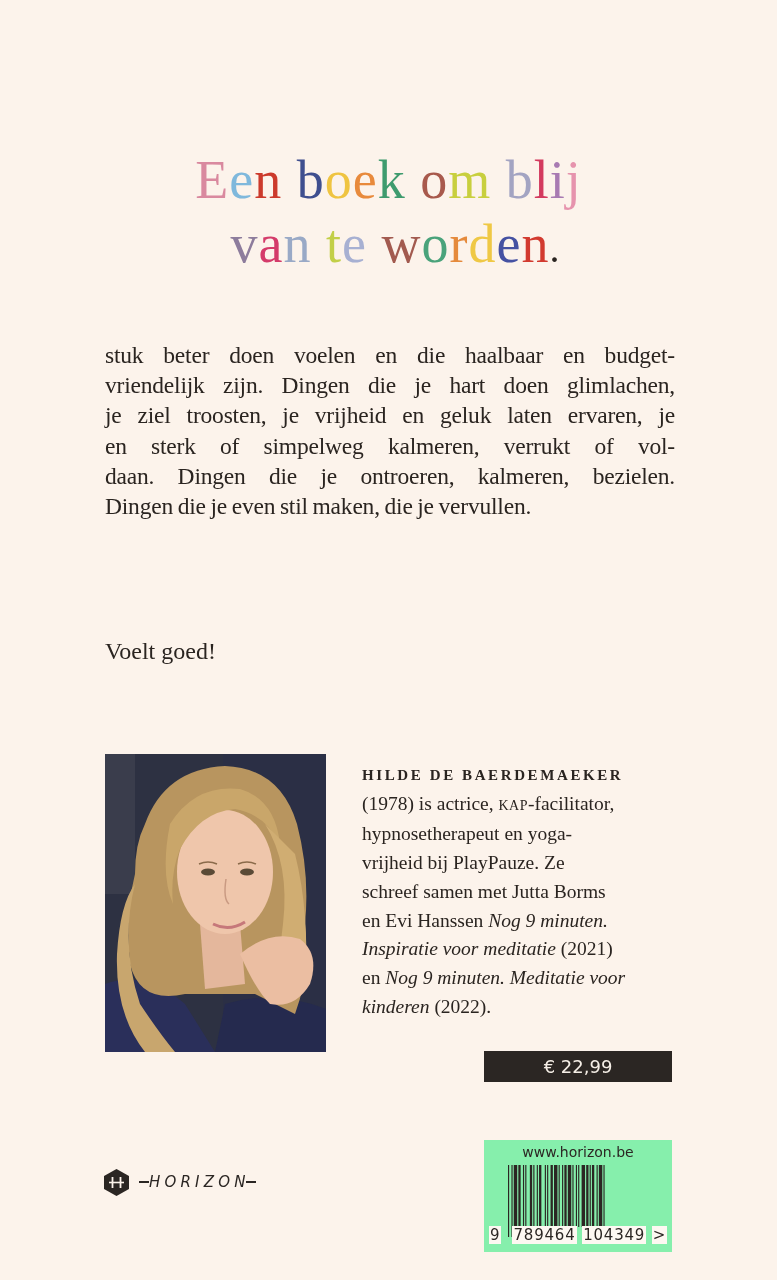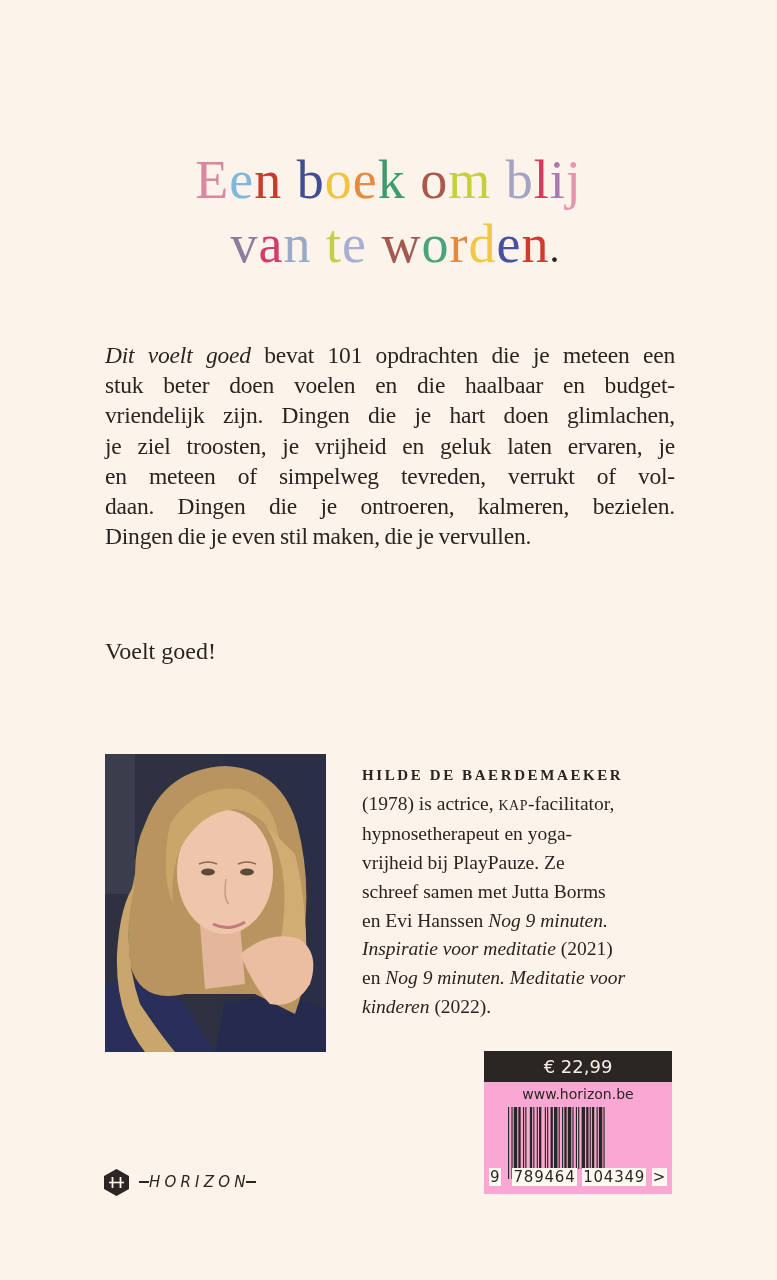--- a/index.html
+++ b/index.html
@@ -56,22 +56,22 @@
   .bio .sc { font-size:14px; text-transform:uppercase; letter-spacing:0.5px; }
   .bio em { font-style:italic; }
 
   .price-box {
     position:absolute; left:484px; top:1051px; width:188px; height:31px;
     background:#2b2623; color:#f5eee6;
     font-family:"DejaVu Sans","Liberation Sans",sans-serif;
     font-size:18px; line-height:31px; text-align:center;
   }
   .barcode-panel {
-    position:absolute; left:484px; top:1082px; width:188px; height:112px;
-    background:#f9a8d4;
+    position:absolute; left:484px; top:1140px; width:188px; height:112px;
+    background:#86efac;
   }
   .url {
     position:absolute; left:0; top:4px; width:188px; text-align:center;
     font-family:"DejaVu Sans","Liberation Sans",sans-serif;
     font-size:14px; color:#2b2623;
   }
   .bars {
     position:absolute; left:24px; top:25px; width:148px; height:72px;
   }
   .isbn {
@@ -96,25 +96,24 @@
 </style>
 </head>
 <body>
 
 <div class="headline">
   <span class="line l1" id="hl1"><span class="ch" style="color: rgb(217, 137, 159);">E</span><span class="ch" style="color: rgb(127, 184, 220);">e</span><span class="ch" style="color: rgb(204, 58, 44);">n</span><span class="ch" style="color: rgb(0, 0, 0);">&nbsp;</span><span class="ch" style="color: rgb(63, 79, 143);">b</span><span class="ch" style="color: rgb(239, 196, 65);">o</span><span class="ch" style="color: rgb(232, 138, 60);">e</span><span class="ch" style="color: rgb(62, 155, 110);">k</span><span class="ch" style="color: rgb(0, 0, 0);">&nbsp;</span><span class="ch" style="color: rgb(168, 89, 76);">o</span><span class="ch" style="color: rgb(200, 207, 62);">m</span><span class="ch" style="color: rgb(0, 0, 0);">&nbsp;</span><span class="ch" style="color: rgb(163, 164, 194);">b</span><span class="ch" style="color: rgb(211, 58, 94);">l</span><span class="ch" style="color: rgb(168, 122, 178);">i</span><span class="ch" style="color: rgb(230, 147, 173);">j</span></span>
   <span class="line l2"><span id="hl2"><span class="ch" style="color: rgb(141, 124, 156);">v</span><span class="ch" style="color: rgb(212, 59, 106);">a</span><span class="ch" style="color: rgb(153, 169, 198);">n</span><span class="ch" style="color: rgb(0, 0, 0);">&nbsp;</span><span class="ch" style="color: rgb(194, 207, 72);">t</span><span class="ch" style="color: rgb(167, 176, 210);">e</span><span class="ch" style="color: rgb(0, 0, 0);">&nbsp;</span><span class="ch" style="color: rgb(162, 90, 79);">w</span><span class="ch" style="color: rgb(74, 163, 123);">o</span><span class="ch" style="color: rgb(229, 138, 60);">r</span><span class="ch" style="color: rgb(239, 200, 69);">d</span><span class="ch" style="color: rgb(69, 81, 162);">e</span><span class="ch" style="color: rgb(210, 58, 47);">n</span></span><span class="dot">.</span></span>
 </div>
 
 <div class="blurb">
-  <span class="line"><em>Dit voelt goed</em><span> bevat 101 opdrachten die je meteen een</span></span>
   <span class="line">stuk beter doen voelen en die haalbaar en budget-</span>
   <span class="line">vriendelijk zijn. Dingen die je hart doen glimlachen,</span>
   <span class="line">je ziel troosten, je vrijheid en geluk laten ervaren, je</span>
-  <span class="line">en meteen of simpelweg tevreden, verrukt of vol-</span>
+  <span class="line">en sterk of simpelweg kalmeren, verrukt of vol-</span>
   <span class="line">daan. Dingen die je ontroeren, kalmeren, bezielen.</span>
   <span class="line last">Dingen die je even stil maken, die je vervullen.</span>
 </div>
 
 <div class="closing">Voelt goed!</div>
 
 <div class="photo" title="Portrait of Hilde De Baerdemaeker">
   <svg width="221" height="298" viewBox="0 0 221 298">
     <rect x="0" y="0" width="221" height="298" fill="#2d3142"></rect>
     <rect x="0" y="0" width="30" height="140" fill="#3a3d4c"></rect>

